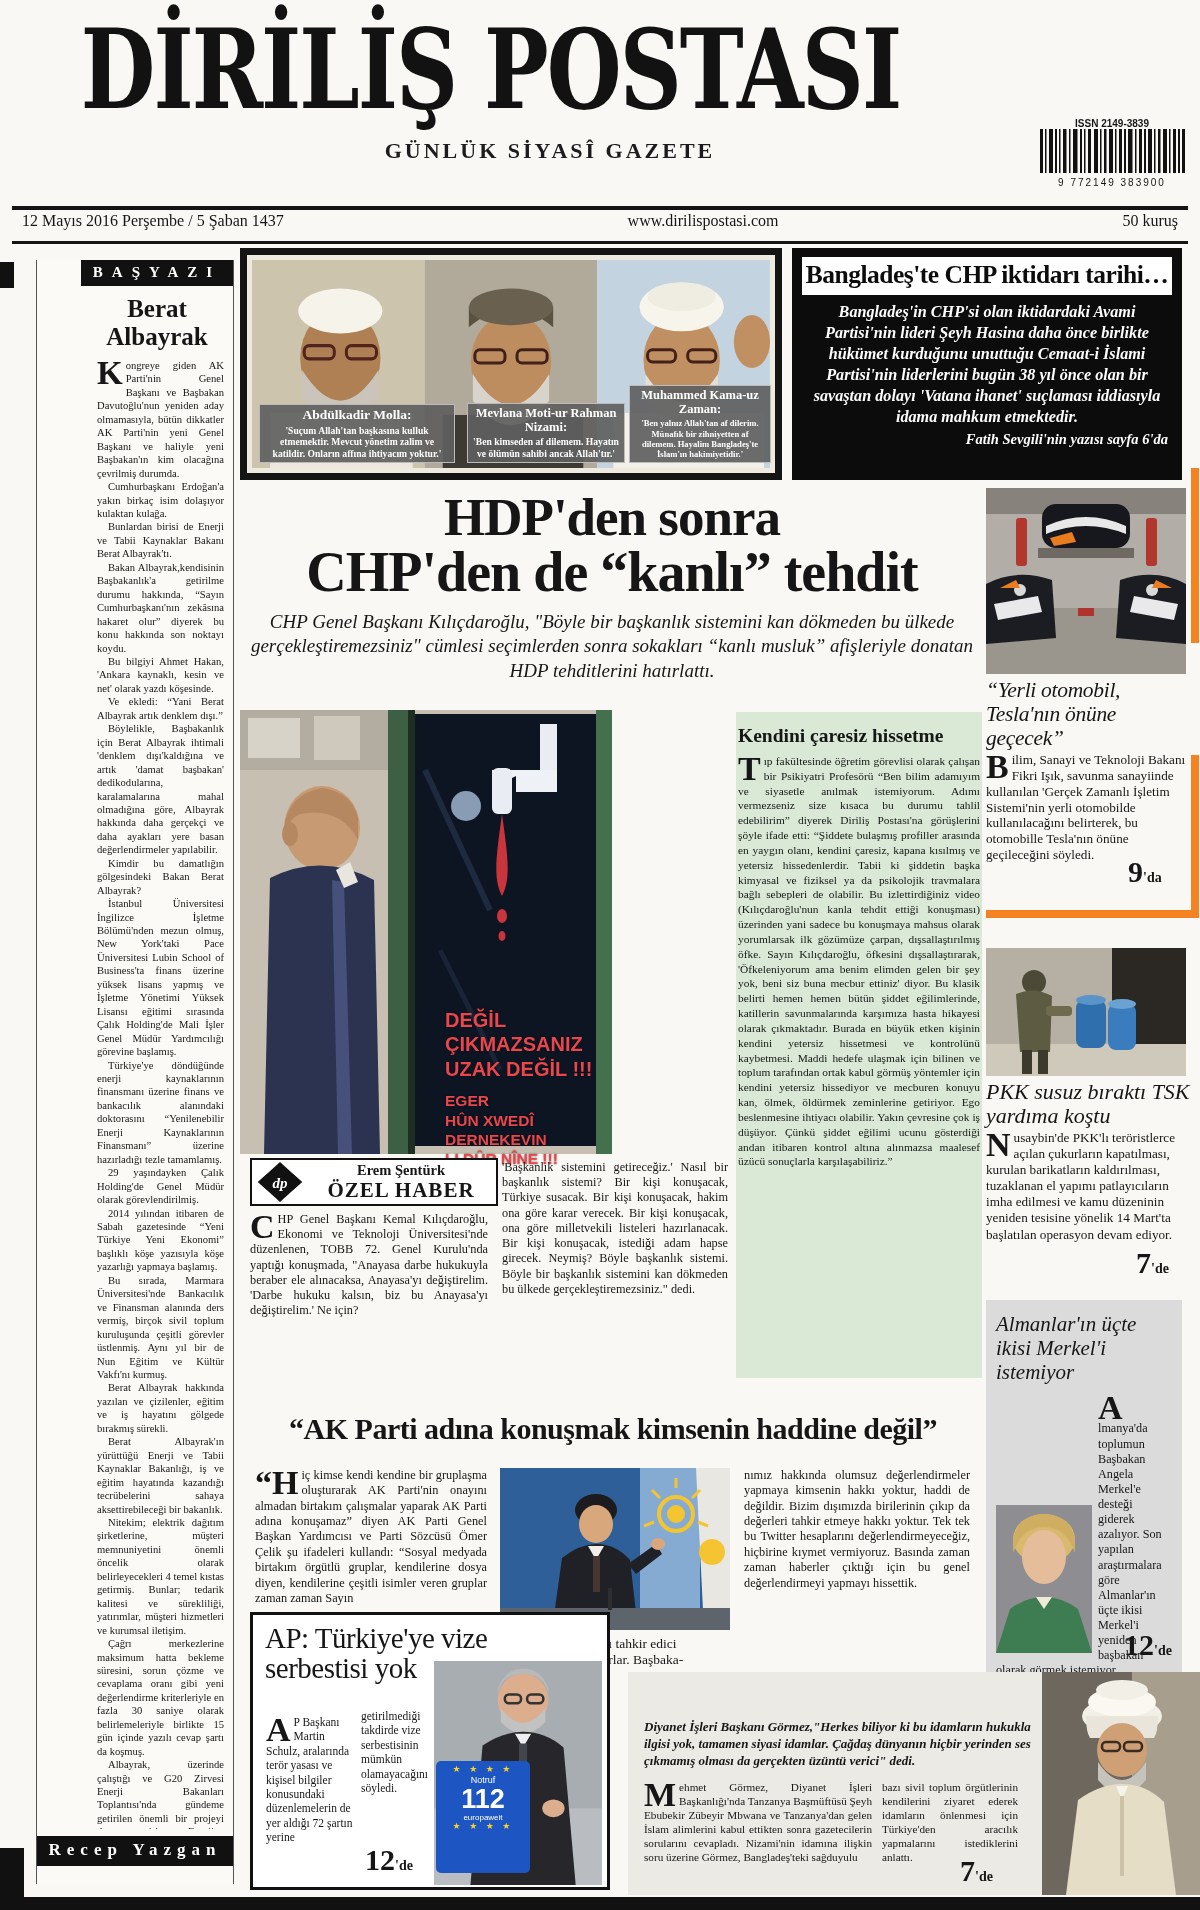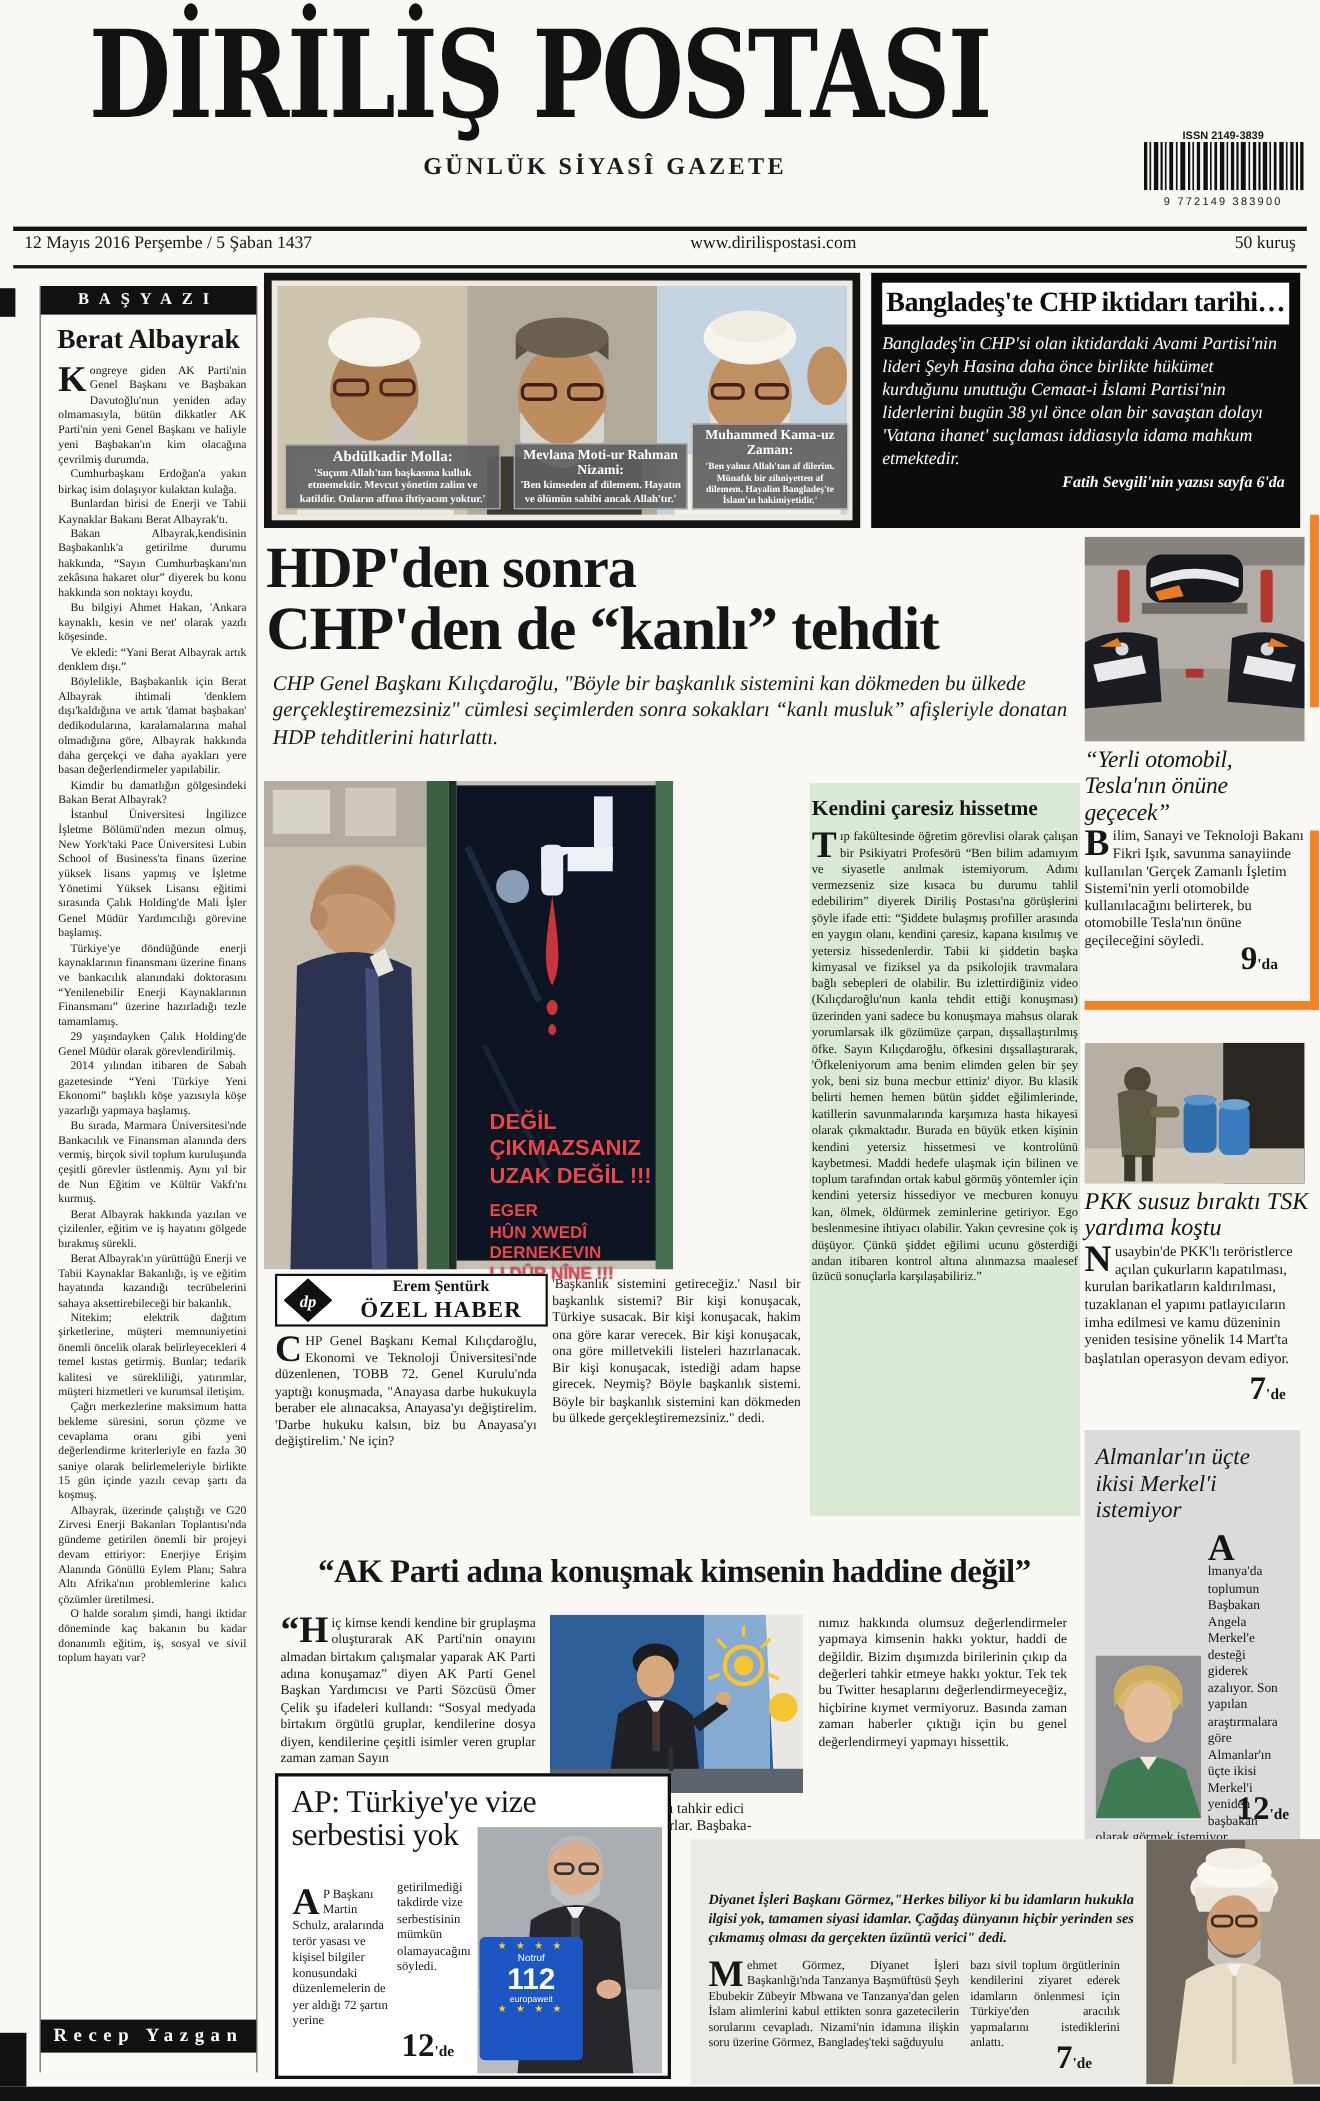--- a/index.html
+++ b/index.html
@@ -19,21 +19,21 @@
   .barcode-wrap { left:1038px; top:118px; width:148px; text-align:center; }
   .issn { font-family:"Liberation Sans",sans-serif; font-size:10px; font-weight:bold; }
   .barcode-digits { font-family:"Liberation Sans",sans-serif; font-size:10px; letter-spacing:2px; }
   .rule { background:#151515; }
   .date-row { left:22px; top:212px; width:1156px; display:flex; justify-content:space-between;
     font-size:16px; }
   .date-row span { white-space:nowrap; }
 
   
   .basyazi { left:36px; top:260px; width:198px; height:1624px; background:#fbfaf7;
-    border-left:1px solid #555; border-right:1px solid #555; }
+    border-left:1px solid #555; border-right:1px solid #555;padding-left:44px; }
   .kicker-bar { background:#111; color:#fff; text-align:center; font-weight:bold;
     font-size:15px; letter-spacing:9px; padding:4px 0 5px; }
   .basyazi-title { text-align:center; font-size:25px; font-weight:bold; padding:9px 0 8px; }
   .basyazi-body { padding:0 9px 0 16px; font-size:10.6px; line-height:1.27;
     text-align:justify; height:1470px; overflow:hidden; }
   .basyazi-body p { text-indent:11px; }
   .basyazi-body p:first-child { text-indent:0; }
   .basyazi-body p:first-child::first-letter { float:left; font-size:33px; line-height:25px;
     padding:2px 3px 0 0; font-weight:bold; }
   .footer-bar { position:absolute; bottom:18px; left:0; width:100%; background:#111; color:#fff;
@@ -46,27 +46,27 @@
   .imams-inner svg { width:100%; height:100%; display:block; }
   .cap-box { position:absolute; bottom:10px; background:rgba(96,96,96,.92); color:#fff;
     border:1px solid #bbb; text-align:center; padding:3px 4px; }
   .cap-name { font-weight:bold; font-size:13.5px; line-height:1.1; }
   .cap-quote { font-size:9.6px; line-height:1.18; font-weight:bold; margin-top:2px; }
 
   
   .bang-box { left:792px; top:248px; width:390px; height:232px; background:#0c0c0c; padding:9px 10px; }
   .bang-head { background:#fff; color:#0c0c0c; text-align:center; font-weight:bold;
     font-size:25.5px; padding:3px 2px 5px; letter-spacing:-0.5px; }
-  .bang-body { color:#fff; font-weight:normal; font-style:italic; font-size:16.2px;
-    line-height:1.3; margin-top:7px; }
+  .bang-body { color:#fff; font-weight:bold; font-style:italic; font-size:16.2px;
+    line-height:1.3; margin-top:7px;text-align:center; }
   .bang-byline { color:#fff; font-weight:bold; font-style:italic; font-size:14.5px;
     text-align:right; margin-top:3px; padding-right:4px; }
 
   
-  .main-head { left:242px; top:490px; width:740px; }
+  .main-head { left:242px; top:490px; width:740px; text-align:center; }
   .mh1 { font-size:53px; font-weight:bold; letter-spacing:-1px; line-height:1.02; }
   .mh2 { font-size:56px; font-weight:bold; letter-spacing:-1px; line-height:1.02; }
   .mh-sub { font-size:19px; font-style:italic; line-height:1.28; margin-top:9px; padding:0 6px; }
 
   
   .faucet { left:240px; top:710px; width:372px; height:444px; }
   .faucet svg { width:100%; height:100%; display:block; }
   .poster-text { position:absolute; left:205px; top:298px; width:164px;
     font-family:"Liberation Sans",sans-serif; font-weight:bold; color:#e8474d;
     text-shadow:0 0 2px rgba(0,0,0,.6); }

